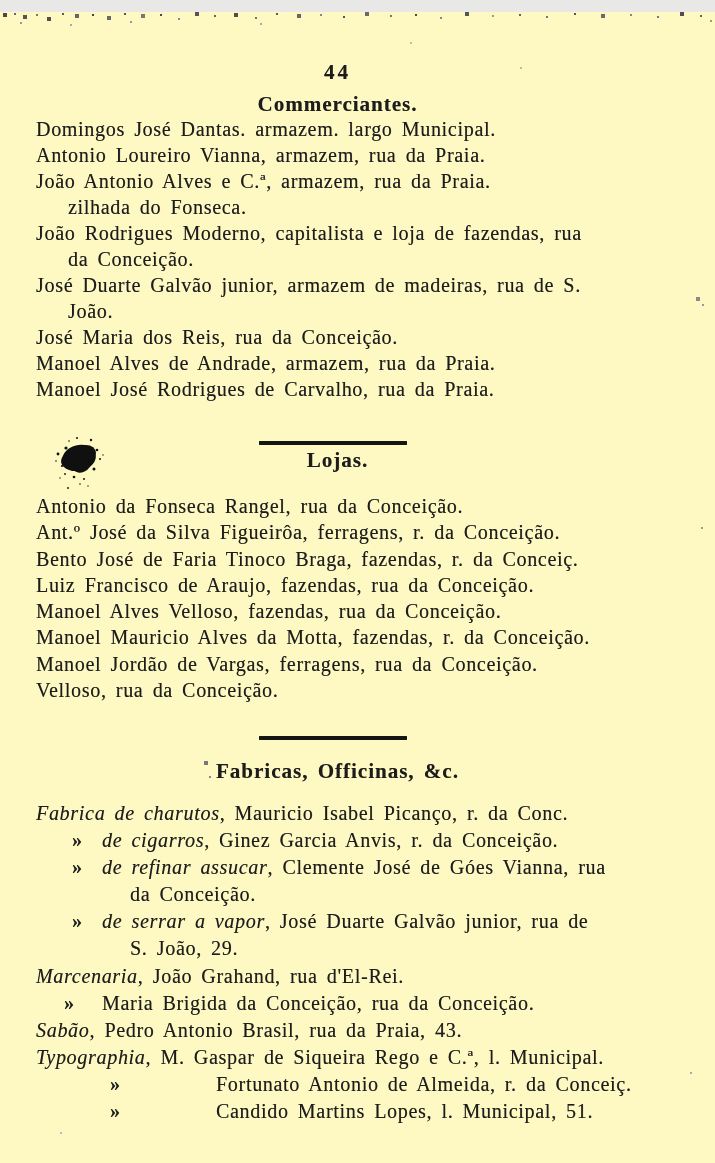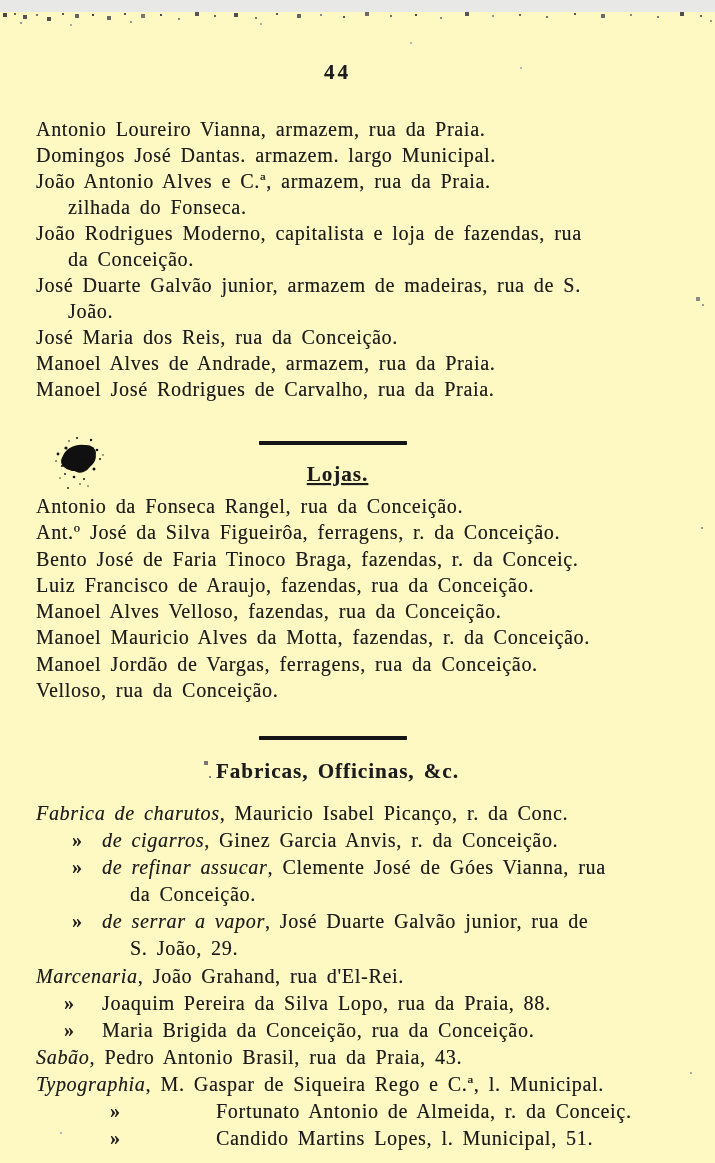--- a/index.html
+++ b/index.html
@@ -20,21 +20,21 @@
     text-align:center;
     font-size:21px; font-weight:bold; letter-spacing:3px;
   }
   .sec-title {
     position:absolute; left:16px; right:56px;
     text-align:center;
     font-size:21px; font-weight:bold; letter-spacing:1px;
     word-spacing:3px;
   }
   #title-1 { top:80px; }
-  #title-2 { top:450px;text-decoration:underline; }
+  #title-2 { top:436px; }
   #title-3 { top:747px; }
 
   .list {
     position:absolute; left:36px; right:40px;
     font-size:20px;
     letter-spacing:0.7px; word-spacing:3.5px;
     white-space:nowrap;
   }
   #list-1 { top:104px;  line-height:26px; }
   #list-2 { top:481px;  line-height:26.3px; }
@@ -89,24 +89,25 @@
 </style>
 </head>
 <body>
 
 <div class="page">
 
   <div class="noise"></div>
 
   <div class="pagenum">44</div>
 
+  <div class="sec-title" id="title-1">Commerciantes.</div>
 
   <div class="list" id="list-1">
+    <div class="ln">Domingos José Dantas. armazem. largo Municipal.</div>
     <div class="ln">Antonio Loureiro Vianna, armazem, rua da Praia.</div>
-    <div class="ln">Domingos José Dantas. armazem. largo Municipal.</div>
     <div class="ln">João Antonio Alves e C.ª, armazem, rua da Praia.</div>
     <div class="ln cont">zilhada do Fonseca.</div>
     <div class="ln">João Rodrigues Moderno, capitalista e loja de fazendas, rua</div>
     <div class="ln cont">da Conceição.</div>
     <div class="ln">José Duarte Galvão junior, armazem de madeiras, rua de S.</div>
     <div class="ln cont">João.</div>
     <div class="ln">José Maria dos Reis, rua da Conceição.</div>
     <div class="ln">Manoel Alves de Andrade, armazem, rua da Praia.</div>
     <div class="ln">Manoel José Rodrigues de Carvalho, rua da Praia.</div>
   </div>
@@ -167,23 +168,20 @@
     </div>
     <div class="ln f-cont">da Conceição.</div>
     <div class="ln">
       <span class="dt dt-sm">»</span><span class="lead">de serrar a vapor</span><span>, José Duarte Galvão junior, rua de</span>
     </div>
     <div class="ln f-cont">S. João, 29.</div>
     <div class="ln">
       <span class="lead">Marcenaria</span><span>, João Grahand, rua d'El-Rei.</span>
     </div>
     <div class="ln">
-      <span class="dt dt-pad">»</span><span>Joaquim Pereira da Silva Lopo, rua da Praia, 88.</span>
-    </div>
-    <div class="ln">
       <span class="dt dt-pad">»</span><span>Maria Brigida da Conceição, rua da Conceição.</span>
     </div>
     <div class="ln">
       <span class="lead">Sabão</span><span>, Pedro Antonio Brasil, rua da Praia, 43.</span>
     </div>
     <div class="ln">
       <span class="lead">Typographia</span><span>, M. Gaspar de Siqueira Rego e C.ª, l. Municipal.</span>
     </div>
     <div class="ln">
       <span class="dt dt-typ">»</span><span>Fortunato Antonio de Almeida, r. da Conceiç.</span>

